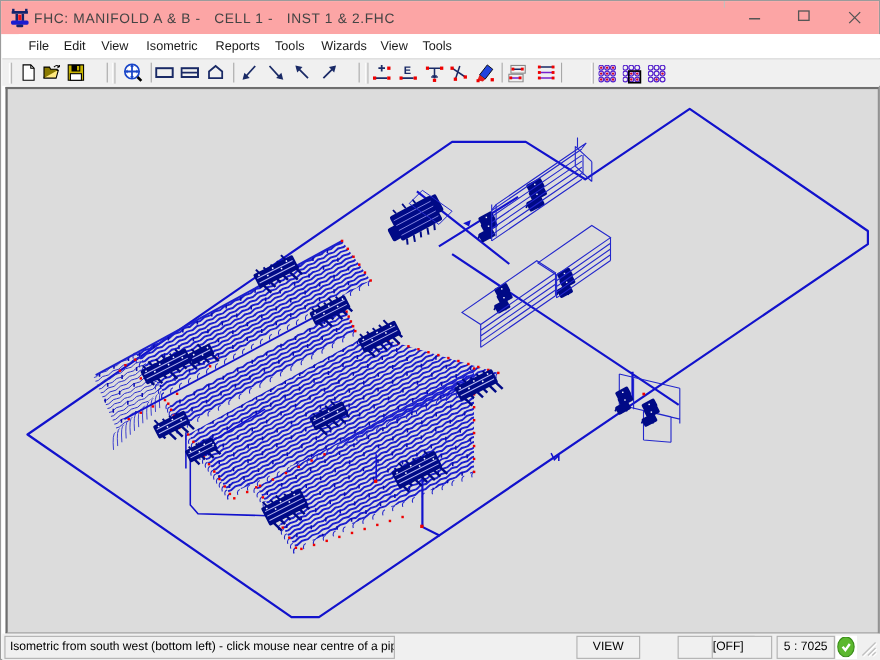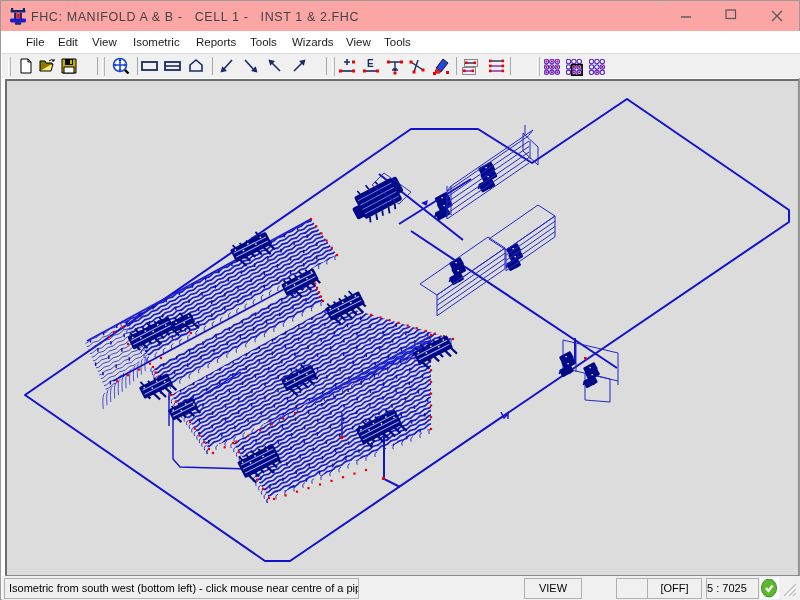--- a/index.html
+++ b/index.html
@@ -694,22 +694,22 @@
           <rect x="-1.5" y="-7.0" width="1.3" height="1.3" fill="#fff"></rect>
           <rect x="0.5" y="0" width="1.3" height="1.3" fill="#fff"></rect>
         </g>
         <rect x="583" y="356" width="2.5" height="2.5" fill="#ee0000"></rect>
       </svg>
 </div>
 <div id="status">
  <div class="pan" style="left:2px;width:355px;padding-left:4px">Isometric from south west (bottom left) - click mouse near centre of a pipe to</div>
  <div class="pan" style="left:522px;width:58px;text-align:center">VIEW</div>
  <div class="pan" style="left:614px;width:70px;text-align:right">SW</div>
- <div class="pan" style="left:645px;width:55px;text-align:center">[OFF]</div>
- <div class="pan" style="left:704px;width:53px;text-align:left">5 : 7025</div>
+ <div class="pan" style="left:645px;width:55px;">[OFF]</div>
+ <div class="pan" style="left:704px;width:53px;text-align:center">5 : 7025</div>
  <div class="pan" style="left:758px;width:19px;background:#fff;border-color:#fff">
   <svg width="17" height="19">
           <ellipse cx="8" cy="9" rx="7.5" ry="9" fill="#5cb82e" stroke="#3a8c1a"></ellipse>
           <path d="M5 9 l2.5 3 4-5.5" stroke="#fff" stroke-width="2.2" fill="none"></path>
         </svg>
  </div>
  <svg width="16" height="16" style="position:absolute;right:2px;bottom:2px">
         <path d="M14 2 L2 14 M14 7 L7 14 M14 11 L11 14" stroke="#c0c0c0" stroke-width="1.3"></path>
         <path d="M15 3 L3 15 M15 8 L8 15 M15 12 L12 15" stroke="#fff" stroke-width="1"></path>
       </svg>

